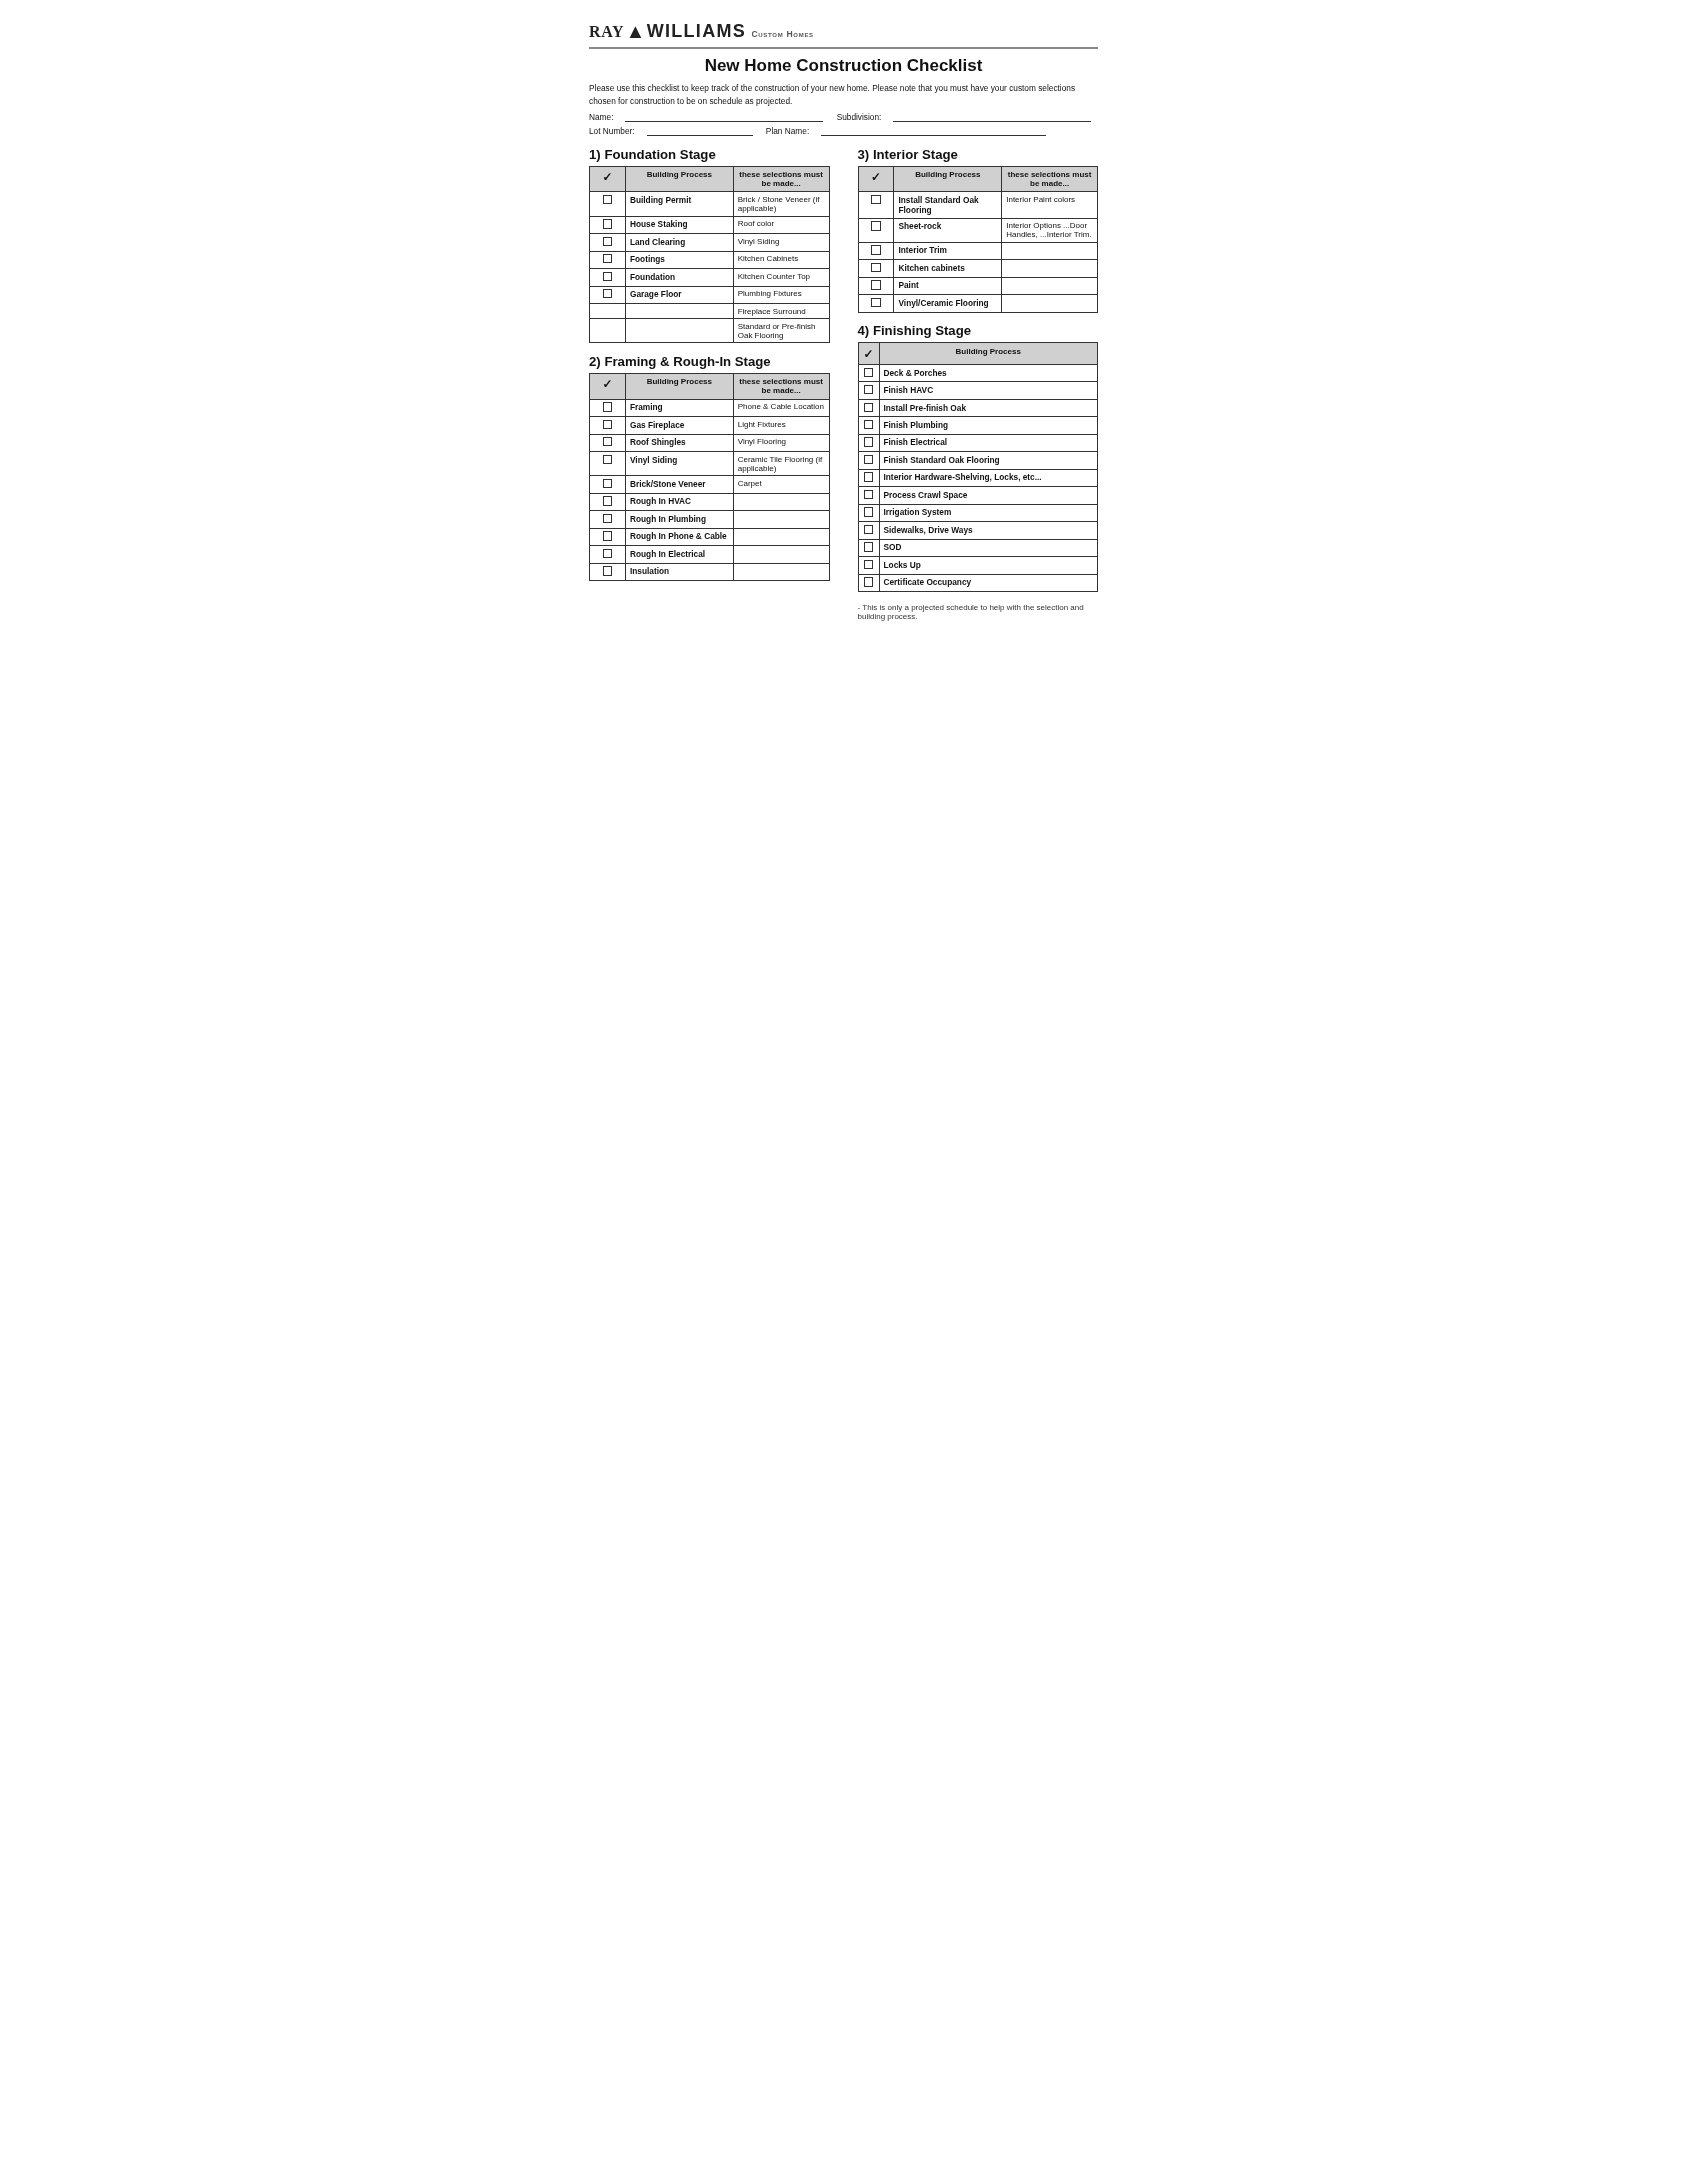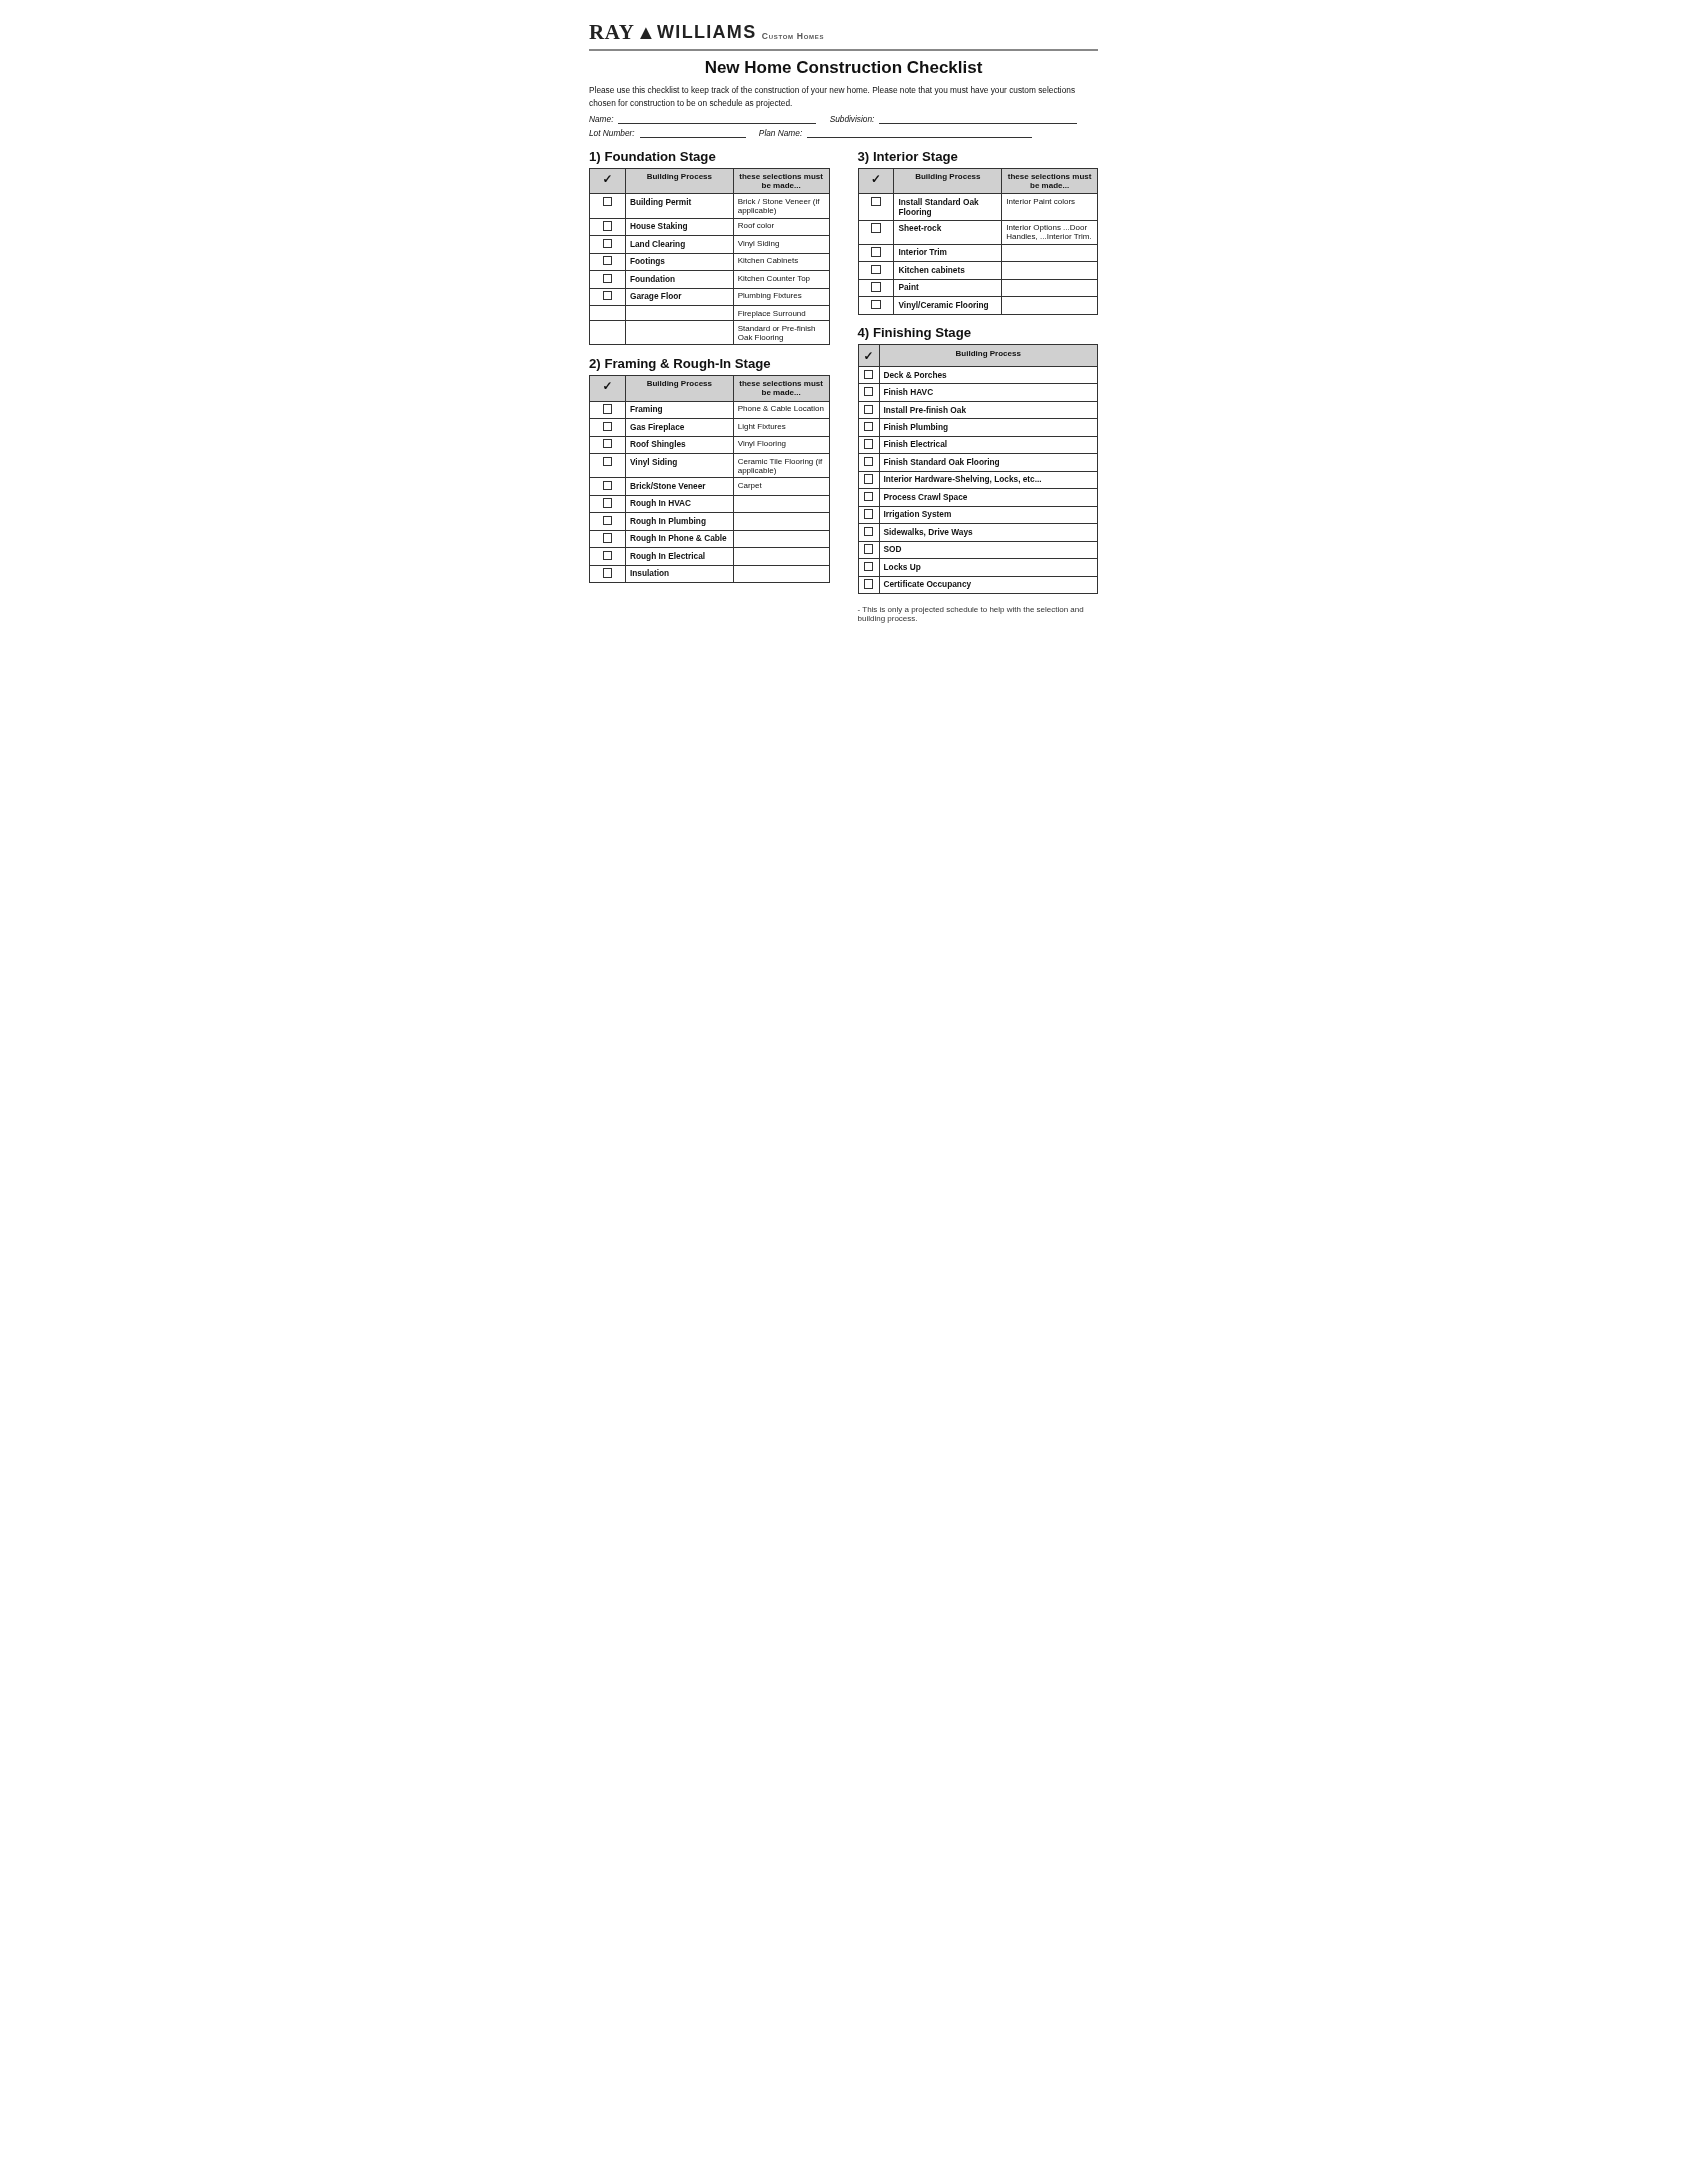--- a/index.html
+++ b/index.html
@@ -13,21 +13,21 @@
       padding: 20px 26.5px 26.5px 26.5px;
     }
 
     
     .logo-area {
       display: flex;
       align-items: center;
       margin-bottom: 4px;
     }
     .logo-ray {
-      font-size: 21px;
+      font-size: 16px;
       font-weight: 900;
       font-family: 'Times New Roman', serif;
       letter-spacing: 0.7px;
       color: #222;
     }
     .logo-arrow {
       font-size: 20px;
       margin: 0 1.3px;
       color: #222;
       font-weight: 900;
@@ -77,22 +77,21 @@
     }
     .form-row {
       display: flex;
       width: 100%;
       gap: 13.2px;
       margin-bottom: 1.3px;
     }
     .form-field {
       display: flex;
       align-items: center;
-      gap: 5px;
-      font-style: italic;
+      gap: 12px;
     }
     .form-field label { font-weight: normal; }
     .form-underline {
       border: none;
       border-bottom: 0.7px solid #333;
       width: 132px;
       height: 9.3px;
       display: inline-block;
     }
     .form-underline-long {

